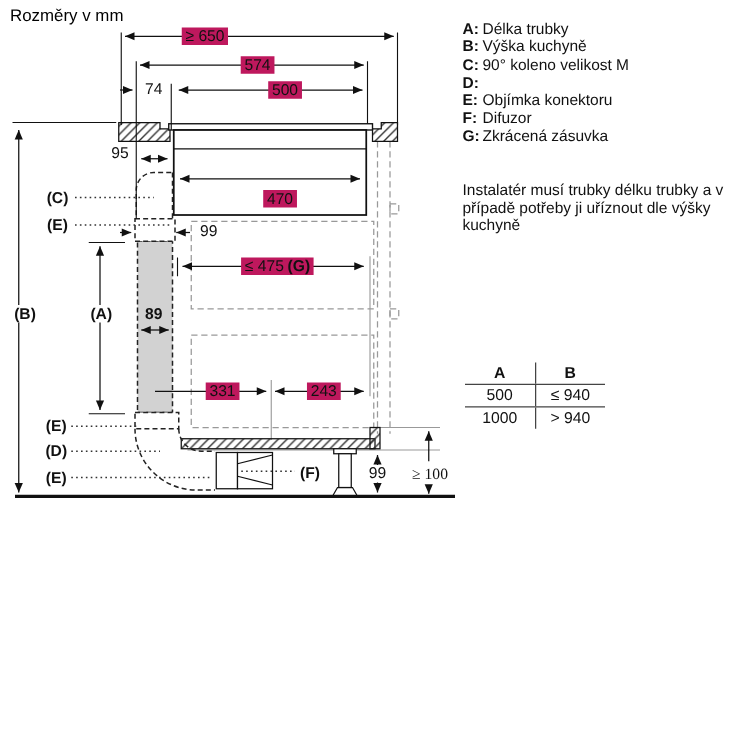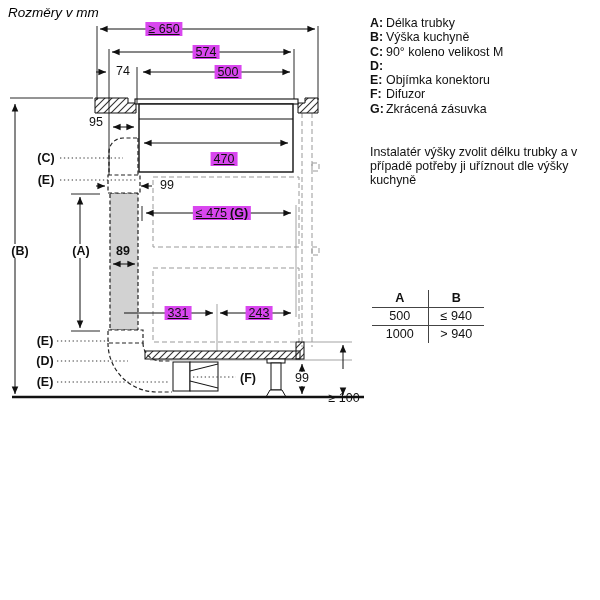--- a/index.html
+++ b/index.html
@@ -1,41 +1,41 @@
 <!DOCTYPE html>
 <html><head>
 <meta charset="utf-8">
 <style>
   html,body{margin:0;padding:0;background:#fff;}
   .page{position:relative;width:600px;height:600px;background:#fff;overflow:hidden;
         font-family:"Liberation Sans",sans-serif;color:#111;}
   .abs{position:absolute;}
   .title{font-size:13.5px;color:#000;}
   .dim{position:absolute;transform:translate(-50%,-50%);font-size:12.5px;white-space:nowrap;color:#111;}
-  .dim.bg{background:#d946ef;padding:0 3px;text-decoration:underline;}
+  .dim.bg{background:#be185d;padding:0 3px;}
   .lbl{position:absolute;transform:translate(-50%,-50%);font-size:12.5px;font-weight:bold;
        white-space:nowrap;background:#fff;padding:0 1px;color:#111;}
   .legend{position:absolute;left:370px;top:16px;font-size:12.4px;line-height:14.3px;}
   .legend-row{display:flex;}
   .legend-key{font-weight:bold;min-width:16px;}
   .note{position:absolute;left:370px;top:146px;width:210px;font-size:12.4px;line-height:13.8px;}
   .tbl{position:absolute;left:372px;top:290px;width:112px;font-size:12.6px;}
   .tbl-row{display:flex;}
   .tbl-cell{width:50%;text-align:center;padding:1px 0 2px 0;}
   .tbl-head .tbl-cell{font-weight:bold;}
   .tbl-head,.tbl-r1{border-bottom:1px solid #444;}
   .tbl-cell.c1{border-right:1px solid #444;}
   .boldpart{font-weight:bold;margin-left:3px;}
 </style>
 </head>
 <body>
 
 <div class="page">
 
-  <div class="abs title" style="left:8px;top:5px;font-style:italic;">Rozměry v mm</div>
+  <div class="abs title" style="left:8px;top:5px;">Rozměry v mm</div>
 
   <svg class="abs" style="left:0;top:0;" width="600" height="600" viewBox="0 0 600 600">
     <defs>
       <marker id="arr" viewBox="0 0 10 10" refX="9.5" refY="5" markerWidth="10" markerHeight="8" orient="auto-start-reverse" markerUnits="userSpaceOnUse">
         <path d="M0,0.9 L9.5,5 L0,9.1 Z" fill="#111"></path>
       </marker>
       <pattern id="hatch" width="7" height="7" patternUnits="userSpaceOnUse">
         <path d="M0,7 L7,0 M-1,1 L1,-1 M6,8 L8,6" stroke="#333" stroke-width="1.1"></path>
       </pattern>
     </defs>
@@ -139,21 +139,21 @@
   <span class="dim" style="left:123px;top:71px;">74</span>
   <span class="dim bg" style="left:228px;top:72px;">500</span>
   <span class="dim" style="left:96px;top:122px;">95</span>
   <span class="dim bg" style="left:224px;top:143px;margin-top:16px;">470</span>
   <span class="dim" style="left:167px;top:185px;">99</span>
   <span class="dim bg" style="left:222px;top:213px;"><span>≤ 475</span><span class="boldpart">(G)</span></span>
   <span class="dim" style="left:123px;top:251px;font-weight:bold;">89</span>
   <span class="dim bg" style="left:178px;top:313px;">331</span>
   <span class="dim bg" style="left:259px;top:313px;">243</span>
   <span class="dim" style="left:302px;top:378px;">99</span>
-  <span class="dim" style="left:344px;top:398px;">≥ 100</span>
+  <span class="dim" style="left:344px;top:380px;font-family:Liberation Serif, serif;">≥ 100</span>
 
   <span class="lbl" style="left:46px;top:158px;">(C)</span>
   <span class="lbl" style="left:46px;top:180px;">(E)</span>
   <span class="lbl" style="left:20px;top:251px;">(B)</span>
   <span class="lbl" style="left:81px;top:251px;">(A)</span>
   <span class="lbl" style="left:45px;top:341px;">(E)</span>
   <span class="lbl" style="left:45px;top:361px;">(D)</span>
   <span class="lbl" style="left:45px;top:382px;">(E)</span>
   <span class="lbl" style="left:248px;top:378px;">(F)</span>
 
@@ -180,21 +180,21 @@
     <div class="legend-row">
         <span class="legend-key">F:</span>
         <span>Difuzor</span>
       </div>
     <div class="legend-row">
         <span class="legend-key">G:</span>
         <span>Zkrácená zásuvka</span>
       </div>
   </div>
 
-  <div class="note">Instalatér výšky zvolit délku trubky a v případě potřeby ji uříznout dle výšky kuchyně</div>
+  <div class="note">Instalatér musí trubky délku trubky a v případě potřeby ji uříznout dle výšky kuchyně</div>
 
   <div class="tbl">
     <div class="tbl-row tbl-head">
       <div class="tbl-cell c1">A</div>
       <div class="tbl-cell">B</div>
     </div>
     <div class="tbl-row tbl-r1">
       <div class="tbl-cell c1">500</div>
       <div class="tbl-cell">≤ 940</div>
     </div>

